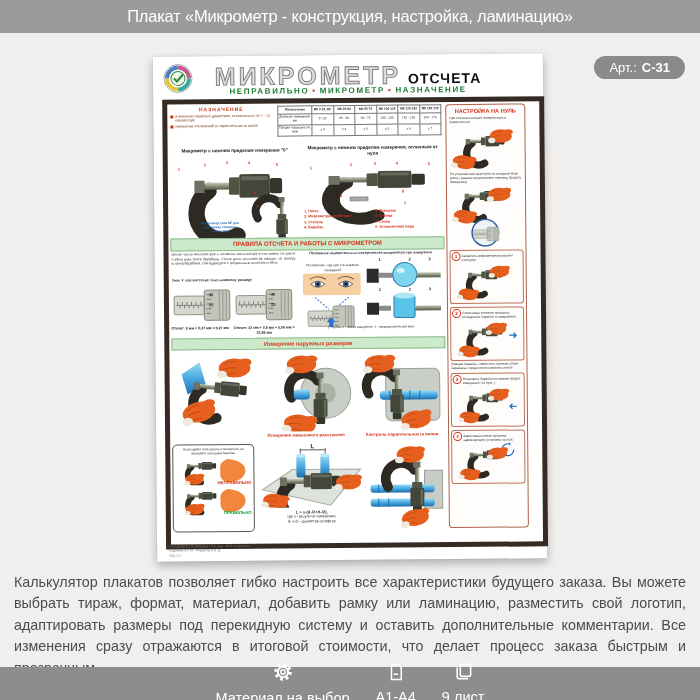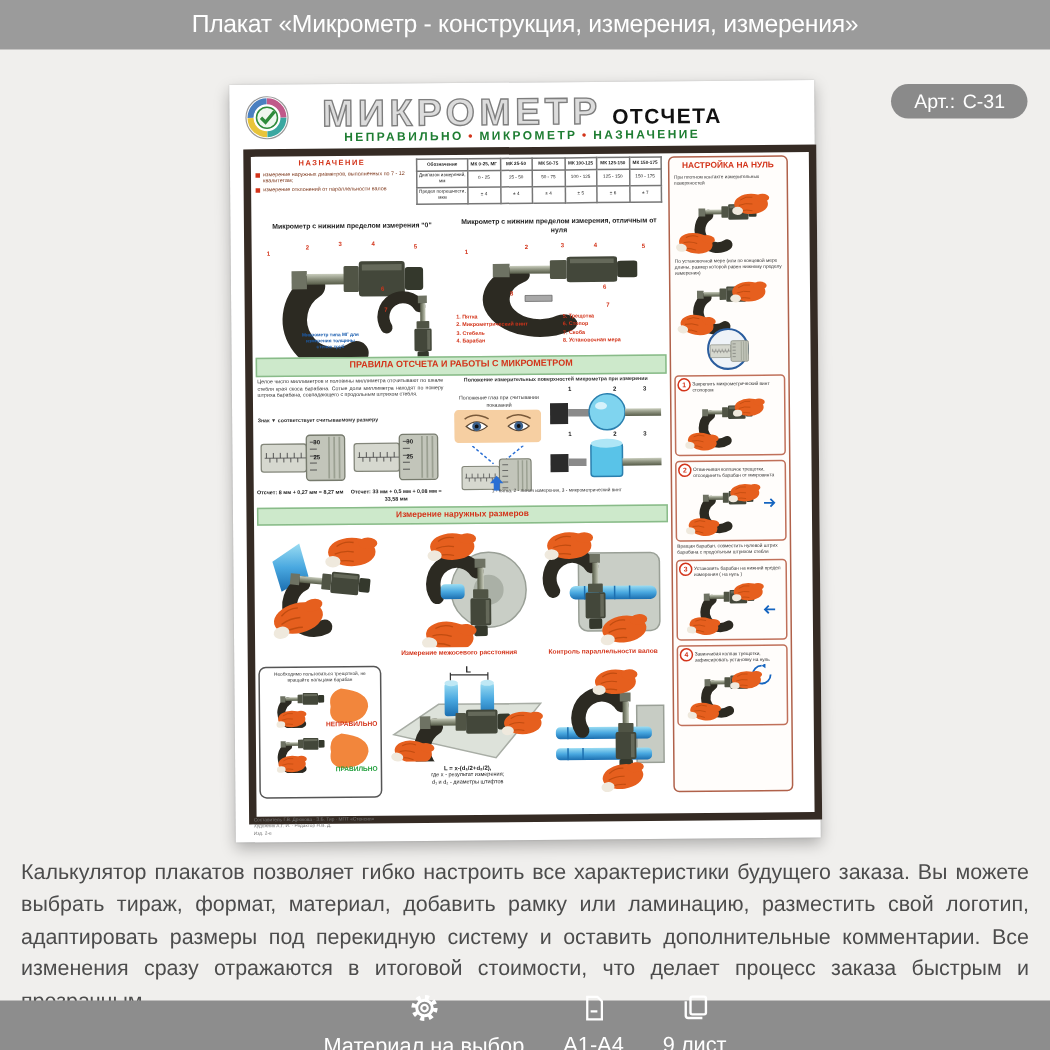--- a/index.html
+++ b/index.html
@@ -3,21 +3,21 @@
 <meta charset="utf-8">
 <style>
   html,body{margin:0;padding:0;}
   body{width:700px;height:700px;position:relative;background:#f0efed;font-family:"Liberation Sans",sans-serif;overflow:hidden;}
   .abs{position:absolute;}
   
   .topbar{left:0;top:0;width:700px;height:33px;background:#9b9b9b;display:flex;align-items:center;justify-content:center;}
   .topbar span{color:#fff;font-size:16.5px;letter-spacing:-0.2px;}
   
   .badge{right:15px;top:56px;background:#8a8a8a;color:#fff;border-radius:13px;padding:4px 15px;font-size:13px;display:flex;gap:5px;align-items:center;}
-  .badge b{font-weight:normal;text-align:center;}
+  .badge b{font-weight:bold;text-align:center;}
   
   .poster{left:155px;top:55px;width:390px;height:505px;background:#fff;box-shadow:0 4px 10px rgba(0,0,0,.28),0 0 1px #bbb;transform:rotate(-0.5deg);}
   .logo{left:10px;top:7px;width:30px;height:30px;}
   .ptitle{left:0;top:6px;width:390px;text-align:center;white-space:nowrap;}
   .ptitle .big{font-size:25px;font-weight:bold;letter-spacing:3px;color:#dcdcdc;-webkit-text-stroke:0.9px #7e7e7e;text-shadow:0 0 0.5px #888;}
   .ptitle .sub{font-size:14px;font-weight:bold;color:#111;margin-left:7px;letter-spacing:1px;}
   .tagline{left:0;top:31px;width:390px;text-align:center;font-size:8px;font-weight:bold;color:#1e7d32;letter-spacing:1.6px;}
   .tagline .dot{color:#d3341a;margin:0 3px;}
   .frame{left:9px;top:43px;width:372px;height:440px;border:5px solid #352b24;background:#fff;}
   .inner{position:relative;width:362px;height:430px;}
@@ -96,21 +96,21 @@
 <line x1="6" y1="32" x2="54" y2="32" stroke="#555" stroke-width="1"></line>
 <path d="M8 32 v-6 M16 32 v-6 M24 32 v-6 M32 32 v-6 M40 32 v-6 M48 32 v-6 M12 32 v5 M20 32 v5 M28 32 v5 M36 32 v5 M44 32 v5" stroke="#444" stroke-width="1"></path>
 <rect x="54" y="6" width="44" height="52" rx="4" fill="#c2c5ba" stroke="#777b6e" stroke-width="1.5"></rect>
 <path d="M58 14 h8 M58 22 h8 M58 30 h8 M58 38 h8 M58 46 h8" stroke="#444" stroke-width="1"></path>
 <path d="M80 8 v48 M86 8 v48 M92 8 v48" stroke="#9ba092" stroke-width="2"></path>
 </symbol>
 </defs>
 </svg>
 
 <div class="abs topbar">
-  <span>Плакат «Микрометр - конструкция, измерения, измерения»</span>
+  <span>Плакат «Микрометр - конструкция, настройка, ламинацию»</span>
 </div>
 
 <div class="abs badge">
   <span>Арт.:</span>
   <b>С-31</b>
 </div>
 
 <div class="abs poster">
   <div class="abs logo">
     <svg viewBox="0 0 30 30" width="30" height="30">

